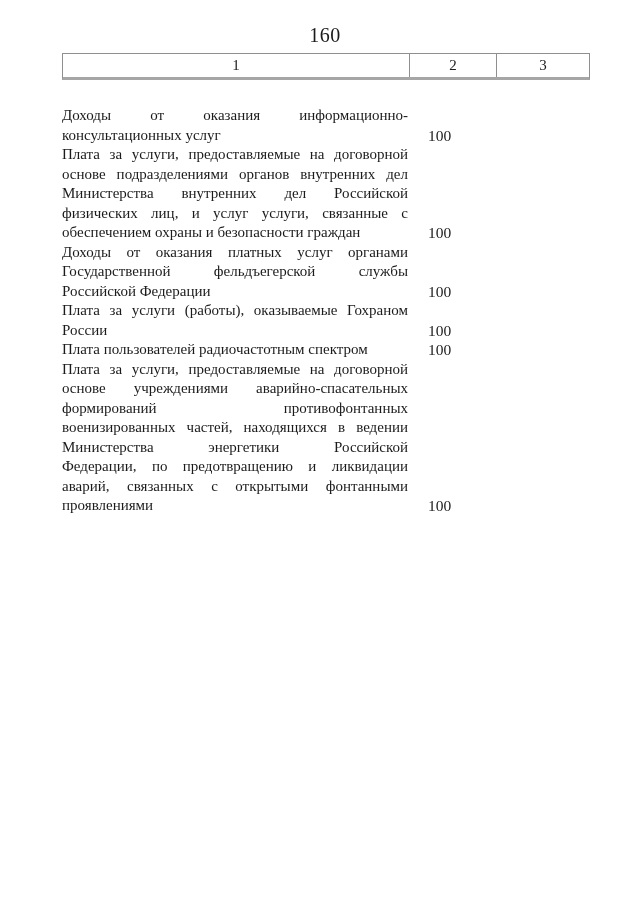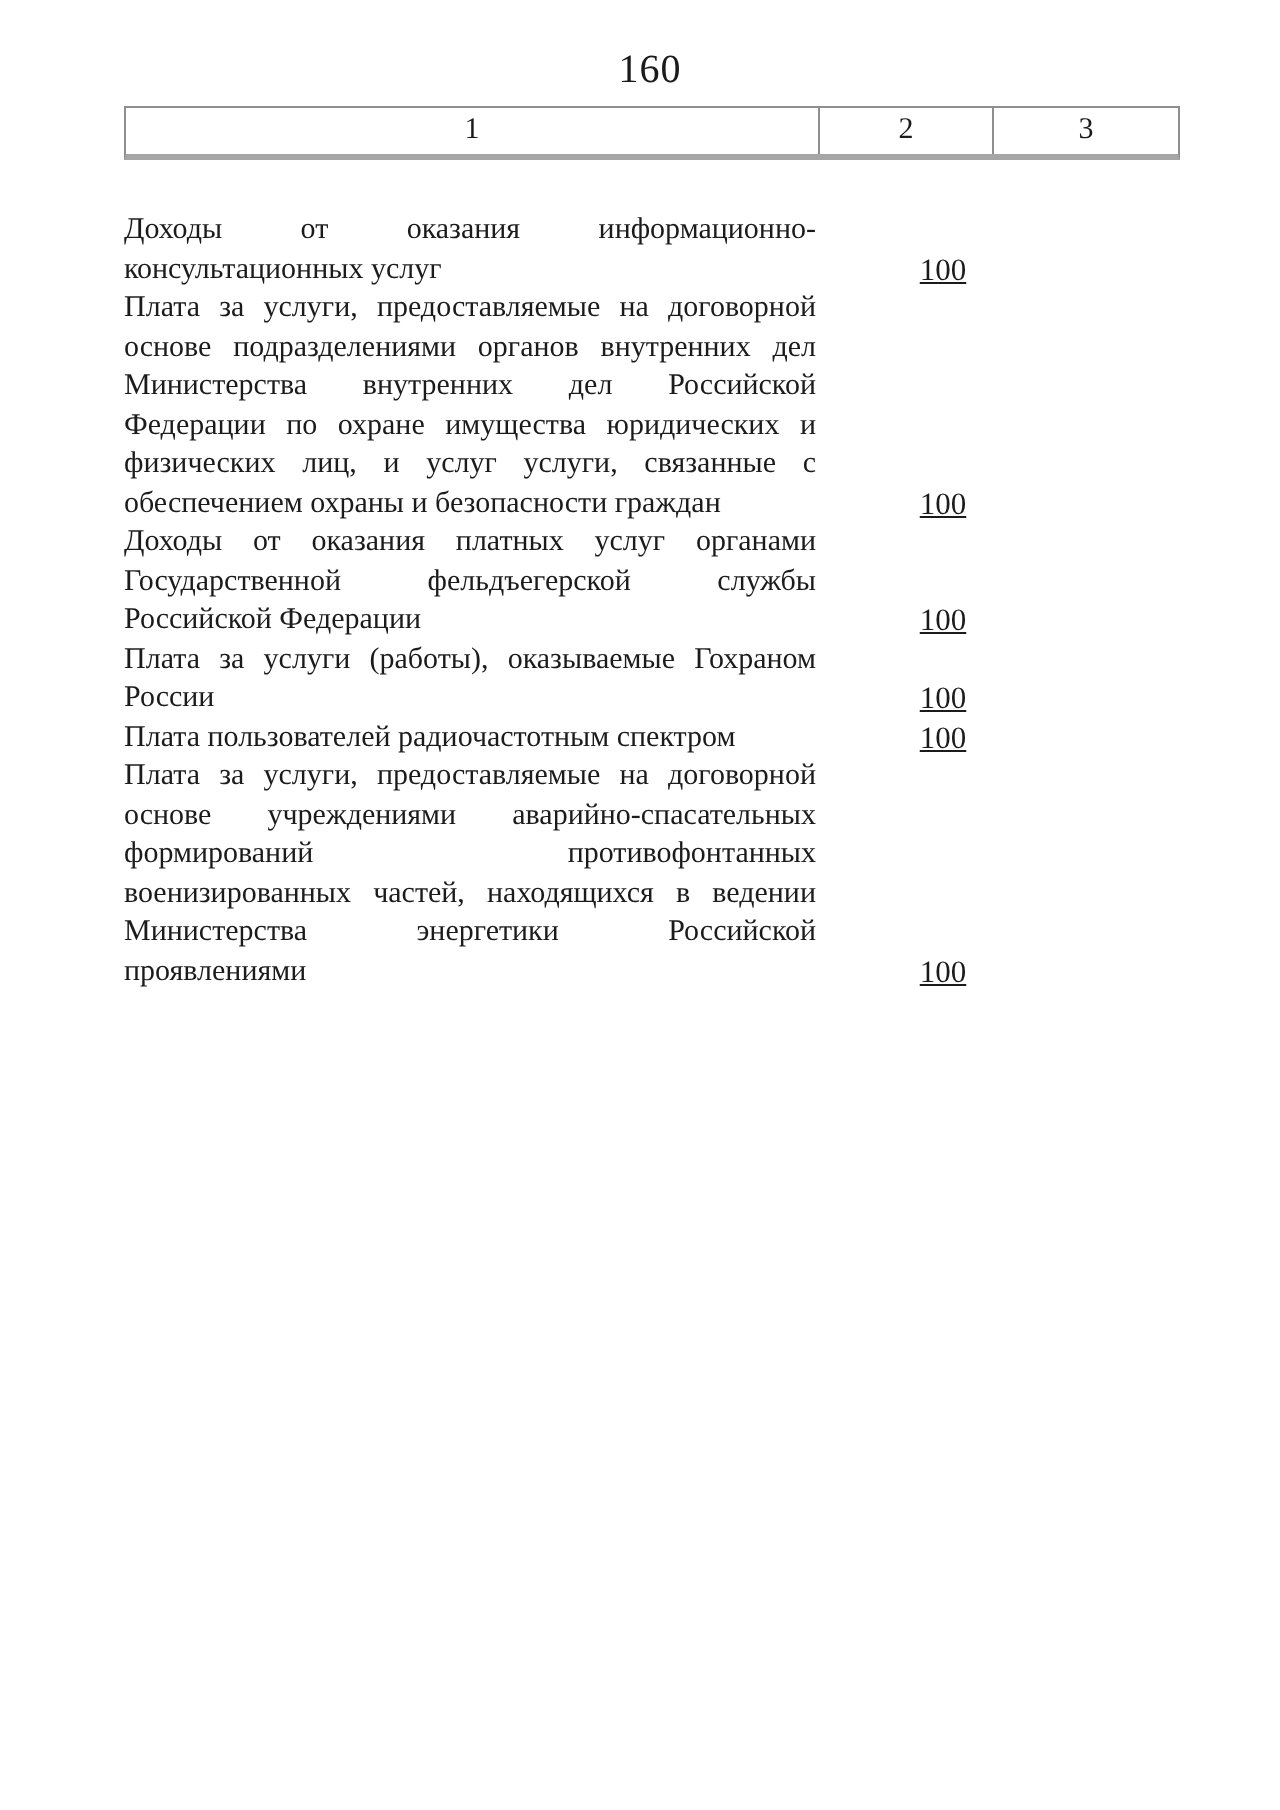--- a/index.html
+++ b/index.html
@@ -62,24 +62,22 @@
     text-align: justify;
     text-align-last: justify;
     text-justify: inter-word;
     white-space: normal;
   }
   .line.last {
     text-align: right;
     text-align-last: left;
   }
   .value {
-    text-align: center;
     font-size: 15.5px;
     line-height: 19.5px;
-    text-decoration: underline;
   }
   .col3 {
     min-height: 1px;
   }
 </style>
 </head>
 <body>
 
 <div class="page">
   <div class="page-number">160</div>
@@ -97,21 +95,20 @@
           <div class="line last">консультационных услуг</div>
         </div>
         <div class="cell value">100</div>
         <div class="cell col3"></div>
       </div>
       <div class="row">
         <div class="cell text">
           <div class="line">Плата за услуги, предоставляемые на договорной</div>
           <div class="line">основе подразделениями органов внутренних дел</div>
           <div class="line">Министерства внутренних дел Российской</div>
-          <div class="line">Федерации по охране имущества юридических и</div>
           <div class="line">физических лиц, и услуг услуги, связанные с</div>
           <div class="line last">обеспечением охраны и безопасности граждан</div>
         </div>
         <div class="cell value">100</div>
         <div class="cell col3"></div>
       </div>
       <div class="row">
         <div class="cell text">
           <div class="line">Доходы от оказания платных услуг органами</div>
           <div class="line">Государственной фельдъегерской службы</div>
@@ -135,19 +132,21 @@
         <div class="cell value">100</div>
         <div class="cell col3"></div>
       </div>
       <div class="row">
         <div class="cell text">
           <div class="line">Плата за услуги, предоставляемые на договорной</div>
           <div class="line">основе учреждениями аварийно-спасательных</div>
           <div class="line">формирований противофонтанных</div>
           <div class="line">военизированных частей, находящихся в ведении</div>
           <div class="line">Министерства энергетики Российской</div>
+          <div class="line">Федерации, по предотвращению и ликвидации</div>
+          <div class="line">аварий, связанных с открытыми фонтанными</div>
           <div class="line last">проявлениями</div>
         </div>
         <div class="cell value">100</div>
         <div class="cell col3"></div>
       </div>
     </div>
 </div>
 
 </body></html>

